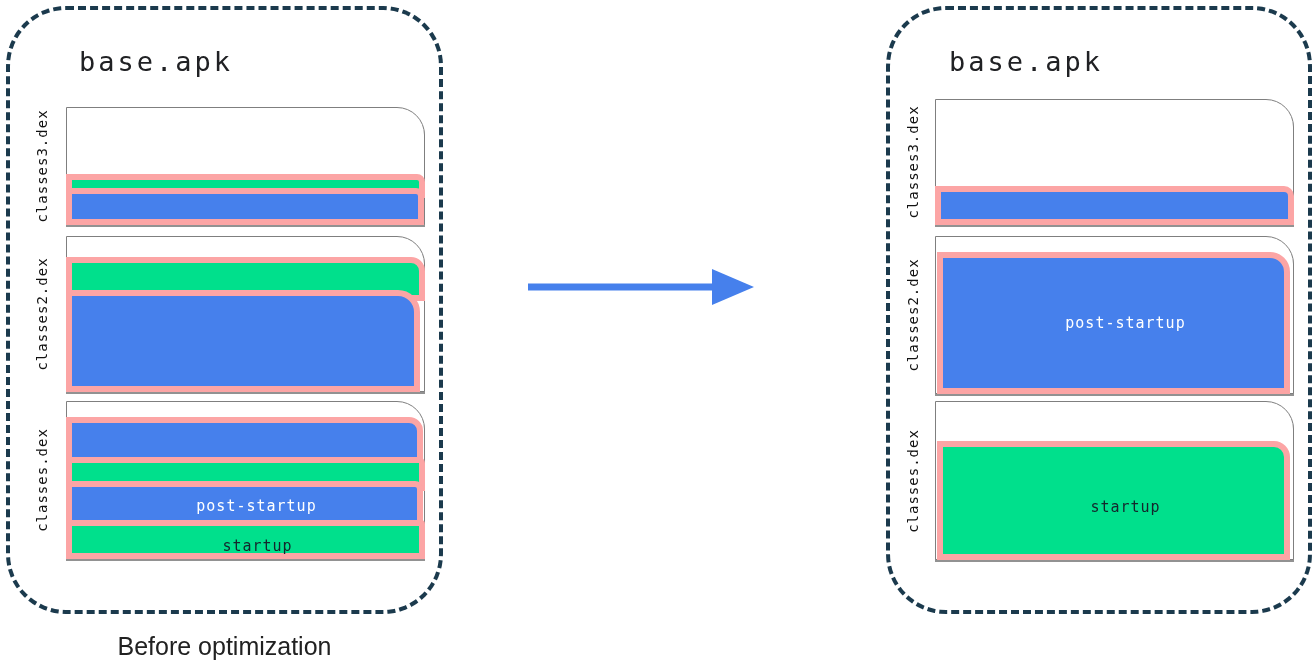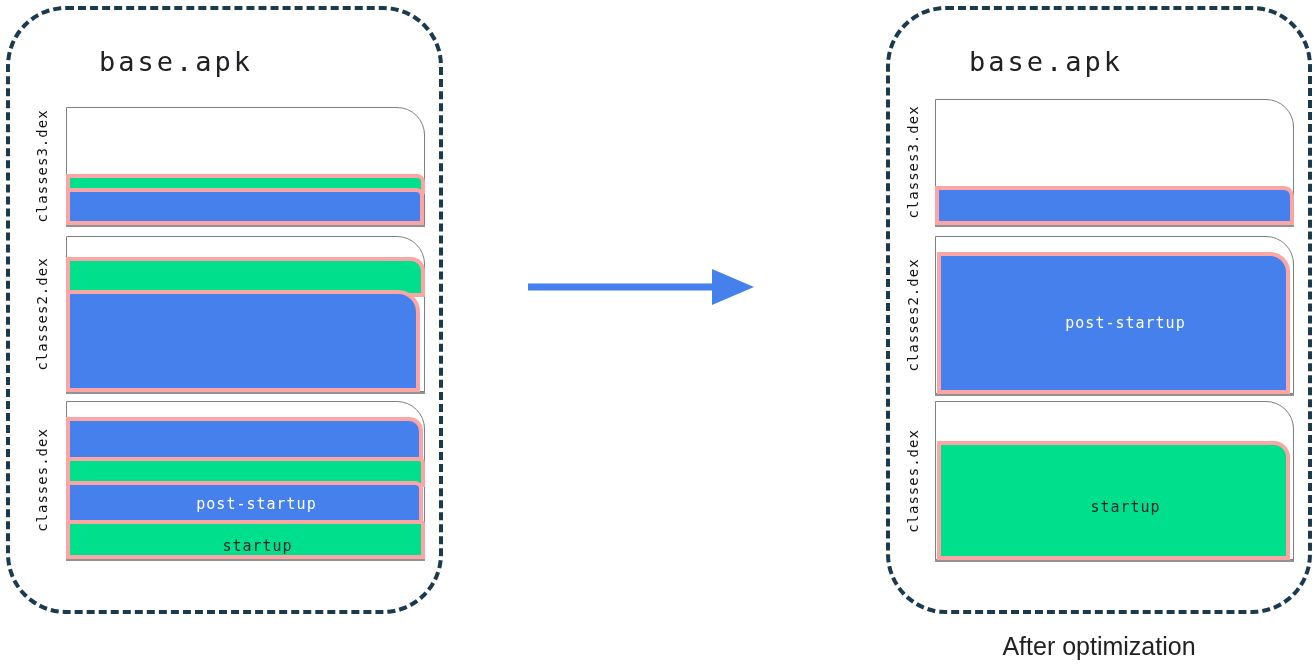--- a/index.html
+++ b/index.html
@@ -2,26 +2,26 @@
 <html><head>
 <meta charset="utf-8">
 <style>
   html,body{margin:0;padding:0;background:#ffffff;}
   #stage{position:relative;width:1315px;height:667px;background:#ffffff;overflow:hidden;
          font-family:"DejaVu Sans Mono",monospace;}
 
   
   .panel{position:absolute;border:4px dashed #1b3a4d;border-radius:60px;background:#ffffff;}
   .panel-title{position:absolute;font-family:"DejaVu Sans Mono",monospace;font-size:27px;
-               letter-spacing:3px;color:#202124;white-space:nowrap;margin-left:20px;}
+               letter-spacing:3px;color:#202124;white-space:nowrap;}
 
   
   .page{position:absolute;background:#ffffff;border:1px solid #7f7f7f;
         border-top-right-radius:28px;box-shadow:0 2px 0 rgba(110,110,110,.75);}
-  .band{position:absolute;border:4px solid #fca5a5;display:flex;align-items:center;justify-content:center;padding-left:24px;}
+  .band{position:absolute;border:6px solid #fca5a5;display:flex;align-items:center;justify-content:center;padding-left:24px;}
   .band.blue{background:#4680EC;}
   .band.green{background:#00E08C;}
   .band-label{font-family:"DejaVu Sans Mono",monospace;font-size:15px;letter-spacing:1px;white-space:nowrap;}
   .band.blue .band-label{color:#ffffff;}
   .band.green .band-label{color:#14262c;margin-top:12px;}
 
   
   .vlabel{position:absolute;width:36px;display:block;}
   .vlabel span{position:absolute;left:50%;top:50%;transform:translate(-50%,-50%) rotate(-90deg);
                white-space:nowrap;font-family:"DejaVu Sans Mono",monospace;font-size:14px;
@@ -65,20 +65,21 @@
       <div class="band green" style="left:-1px;right:-1px;top:55px;height:22px;border-top-right-radius:6px;"></div>
       <div class="band blue" style="left:-1px;right:1px;top:79px;height:37px;border-top-right-radius:8px;">
         <span class="band-label">post-startup</span>
       </div>
       <div class="band green" style="left:-1px;right:-1px;top:118px;bottom:-1px;border-top-right-radius:4px;">
         <span class="band-label">startup</span>
       </div>
     </div>
   </div>
 
+  <div class="caption" style="left:6px;top:632px;width:437px;">Before optimization</div>
 
   <svg class="arrow-svg" width="240" height="50" viewBox="0 0 240 50">
     <rect x="8" y="21.5" width="186" height="7" fill="#4680EC"></rect>
     <polygon points="192,7 234,25 192,43" fill="#4680EC"></polygon>
   </svg>
 
   <div class="panel" style="left:886px;top:6px;width:418px;height:600px;">
 
     <div class="panel-title" style="left:59px;top:36px;">base.apk</div>
 
@@ -101,15 +102,14 @@
     <div class="vlabel" style="left:5px;top:391px;height:159px;">
       <span>classes.dex</span>
     </div>
     <div class="page" style="left:45px;top:391px;width:357px;height:157px;">
       <div class="band green" style="left:1px;right:3px;top:39px;bottom:-1px;border-top-right-radius:16px;">
         <span class="band-label">startup</span>
       </div>
     </div>
   </div>
 
-  <div class="caption" style="left:886px;top:632px;width:426px;">After optimization</div>
 
 </div>
 
 </body></html>

